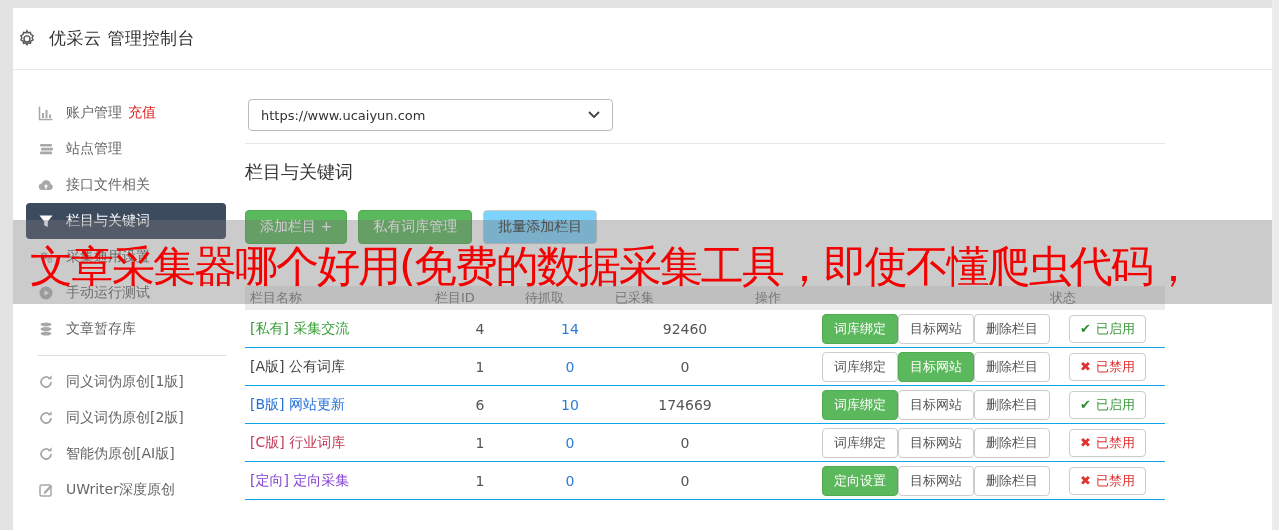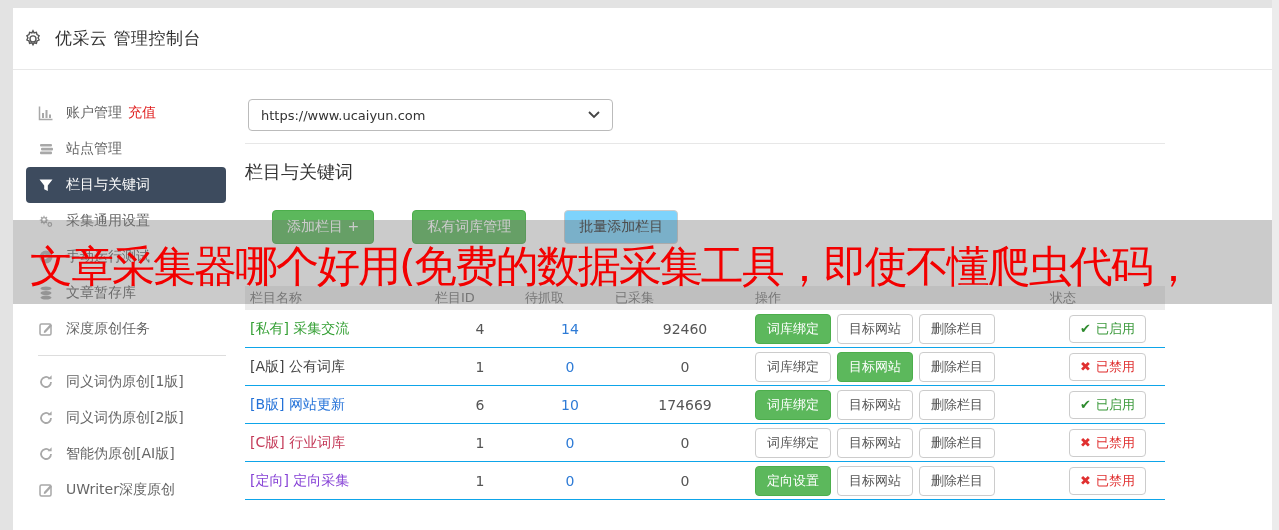--- a/index.html
+++ b/index.html
@@ -1,51 +1,51 @@
 <!DOCTYPE html>
 <html><head>
 <meta charset="utf-8">
 <style>
   * { margin:0; padding:0; box-sizing:border-box; }
   html,body { width:1279px; height:530px; overflow:hidden; }
   body { background:#e3e3e3; font-family:"DejaVu Sans","Liberation Sans",sans-serif; position:relative; }
   .card { position:absolute; left:13px; top:8px; width:1259px; height:540px; background:#fff; }
   
-  .app-header { height:62px; display:flex; align-items:center; padding-left:10px; border-bottom:1px solid #e8e8e8; }
+  .app-header { height:62px; display:flex; align-items:center; padding-left:4px; border-bottom:1px solid #e8e8e8; }
   .app-header .gear { width:20px; height:20px; margin-right:12px; }
   .app-title { font-size:17px; color:#333; letter-spacing:.5px; }
   
   .sidebar { position:absolute; left:0; top:62px; width:227px; padding-top:25px; }
   .side-item { height:36px; display:flex; align-items:center; padding-left:25px; color:#666; font-size:14px; cursor:pointer; }
   .side-item .ic { width:16px; height:16px; margin-right:12px; flex:0 0 16px; }
   .side-item.active { background:#3d4b5e; color:#fff; width:200px; margin-left:13px; padding-left:12px; border-radius:4px; }
   .side-badge { color:#e02020; margin-left:6px; }
   .side-divider { height:1px; background:#ddd; margin:8px 14px 8px 25px; }
   
   .main { position:absolute; left:232px; top:62px; width:920px; }
   .site-select { margin:29px 0 0 3px; width:365px; height:32px; border:1px solid #bbb; border-radius:4px; display:flex; align-items:center; padding:0 12px; font-size:13px; color:#333; justify-content:space-between; background:#fff; cursor:pointer; }
   .top-divider { height:1px; background:#e7e7e7; margin-top:12px; }
   .section-title { font-size:18px; color:#333; margin-top:16px; }
   .toolbar { margin-top:26px; display:flex; gap:11px; }
-  .btn { border-radius:4px; font-size:14px; height:34px; padding:0 14px; display:inline-flex; align-items:center; cursor:pointer; border:1px solid transparent;margin-left:27px; }
+  .btn { border-radius:4px; font-size:14px; height:34px; padding:0 14px; display:inline-flex; align-items:center; cursor:pointer; border:1px solid transparent; }
   .btn.green { background:#5cb85c; border-color:#4cae4c; color:#fff; }
   .btn.white { background:#7dd3fc; border-color:#ccc; color:#333; }
   
   .table { margin-top:42px; width:920px; font-size:14px; }
   .t-head, .t-row { display:grid; grid-template-columns:190px 90px 90px 140px 295px 115px; align-items:center; }
   .t-head { background:#ececec; height:24px; font-size:13px; color:#777; }
   .t-row { height:38px; border-bottom:1px solid #0ea5e9; }
   .cell-name { padding-left:5px; text-align:left; }
   .t-head .c { text-align:left; }
   .t-head .cell-name { text-align:left; }
   .c { text-align:center; }
   .c-green{color:#35a035} .c-dark{color:#444} .c-blue{color:#2472d8} .c-crimson{color:#c43a58} .c-purple{color:#8743d6}
   .num { color:#555; }
   .num-link { color:#2e7bd6; cursor:pointer; }
-  .ops { display:flex; gap:6px; justify-content:flex-start; }
+  .ops { display:flex; justify-content:flex-end; }
   .sbtn { font-size:13px; border-radius:4px; padding:5px 11px; cursor:pointer; border:1px solid #ccc; background:#fff; color:#555; white-space:nowrap; }
   .sbtn.green { background:#5cb85c; border-color:#4cae4c; color:#fff; }
   .status-wrap { display:flex; justify-content:center; }
   .status { font-size:13px; border:1px solid #ccc; border-radius:4px; background:#fff; padding:4px 10px; display:inline-flex; align-items:center; gap:5px; cursor:pointer; white-space:nowrap; }
   .status.en { color:#3c9a3c; } .status.en .sic { color:#2e8b2e; font-weight:bold; }
   .status.dis { color:#e03030; } .status.dis .sic { color:#e03030; font-weight:bold; }
   
   .gray-band { position:absolute; left:13px; top:220px; width:1259px; height:84px; background:rgba(118,118,118,.38); z-index:5; }
   .overlay-caption { position:absolute; left:30px; top:238px; z-index:6; font-size:43px; letter-spacing:-2px; color:#f30000; white-space:nowrap; }
   .scroll-strip { position:absolute; right:0; top:0; width:7px; height:530px; background:#ececec; }
@@ -82,20 +82,30 @@
     <div class="side-item">
       <span class="ic">
           <svg viewBox="0 0 16 16">
             <rect x="2" y="3" width="12" height="2.6" rx="1" fill="#a8a8a8"></rect>
             <rect x="3" y="6.8" width="12" height="2.6" rx="1" fill="#a8a8a8"></rect>
             <rect x="2" y="10.6" width="12" height="2.6" rx="1" fill="#a8a8a8"></rect>
           </svg>
         </span>
       <span>站点管理</span>
     </div>
+    <div class="side-item">
+      <span class="ic">
+          <svg viewBox="0 0 16 16">
+            <path d="M4.2 13a3.2 3.2 0 0 1-.4-6.4A4.6 4.6 0 0 1 12.8 7a3.1 3.1 0 0 1-.9 6z" fill="#a8a8a8"></path>
+            <path d="M8 12V8" stroke="#fff" stroke-width="1.4"></path>
+            <path d="M5.8 9.6L8 7.3l2.2 2.3z" fill="#fff"></path>
+          </svg>
+        </span>
+      <span>接口文件相关</span>
+    </div>
     <div class="side-item active">
       <span class="ic">
           <svg viewBox="0 0 16 16">
             <path d="M1.5 2.5h13L9.8 8.6V14l-3.6-1.8V8.6z" fill="#fff"></path>
           </svg>
         </span>
       <span>栏目与关键词</span>
     </div>
     <div class="side-item">
       <span class="ic">
@@ -118,29 +128,20 @@
     </div>
     <div class="side-item">
       <span class="ic">
           <svg viewBox="0 0 16 16">
             <ellipse cx="8" cy="3.4" rx="5.5" ry="2" fill="#a8a8a8"></ellipse>
             <ellipse cx="8" cy="8" rx="5.5" ry="2" fill="#a8a8a8"></ellipse>
             <ellipse cx="8" cy="12.6" rx="5.5" ry="2" fill="#a8a8a8"></ellipse>
           </svg>
         </span>
       <span>文章暂存库</span>
-    </div>
-    <div class="side-item">
-      <span class="ic">
-          <svg viewBox="0 0 16 16">
-            <rect x="2" y="3" width="11" height="11" rx="1.5" fill="none" stroke="#a8a8a8" stroke-width="1.5"></rect>
-            <path d="M6 10l6.2-6.8 1.8 1.6L7.7 11.6 5.8 12z" fill="#a8a8a8"></path>
-          </svg>
-        </span>
-      <span>深度原创任务</span>
     </div>
     <div class="side-divider"></div>
     <div class="side-item">
       <span class="ic">
           <svg viewBox="0 0 16 16">
             <path d="M13 8a5 5 0 1 1-1.6-3.7" fill="none" stroke="#a8a8a8" stroke-width="1.8"></path>
             <path d="M13.6 1.2v4h-4z" fill="#a8a8a8"></path>
           </svg>
         </span>
       <span>同义词伪原创[1版]</span>

